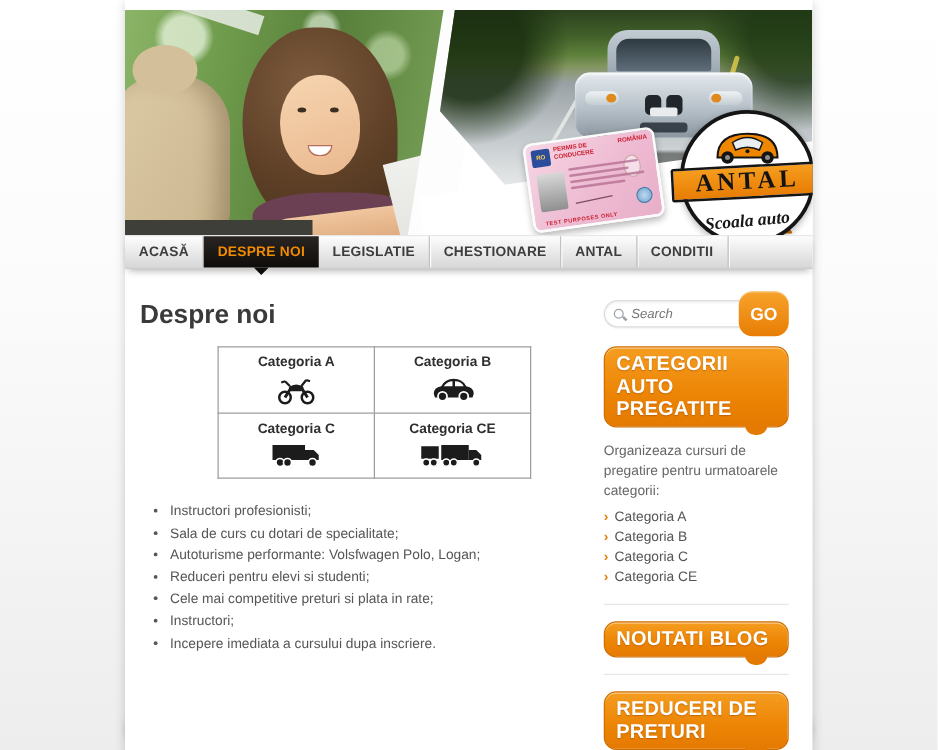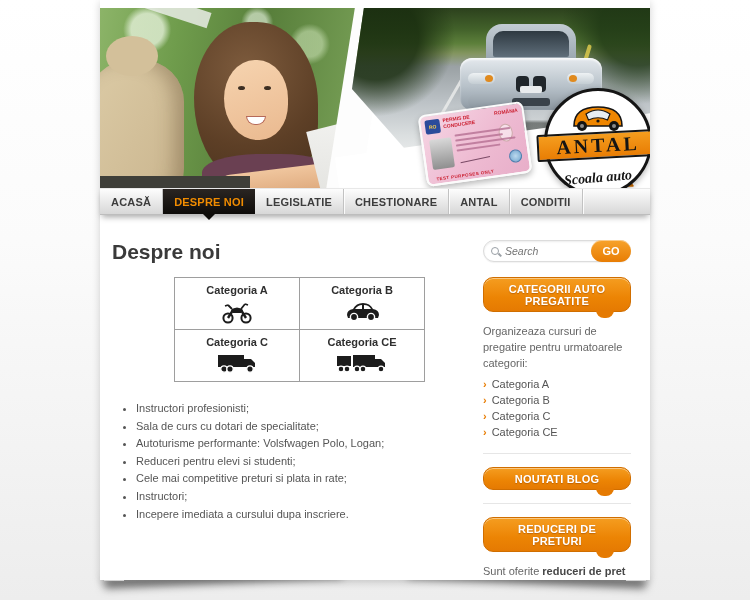--- a/index.html
+++ b/index.html
@@ -96,22 +96,22 @@
   .cat-label { font-size:11px; font-weight:bold; color:#2f2f2f; display:block; margin-bottom:3px; }
   .facilities-title { font-size:15px; color:#444; margin-top:17px; font-weight:normal; }
   .facilities { margin:18px 0 0 24px; }
   .facilities li { font-size:11px; color:#555; line-height:1.6; }
   
   .sidebar { float:right; width:148px; margin-right:9px; }
   .search-row { display:flex; align-items:center; width:148px; height:22px; background:#fff; border:1px solid #dcdcdc; border-radius:12px; box-shadow:inset 0 1px 2px rgba(0,0,0,.08), 0 1px 1px rgba(0,0,0,.05); margin-bottom:15px; position:relative;gap:36px; }
   .mag { position:absolute; left:7px; top:6px; width:8px; height:8px; border:1.5px solid #9aa0a6; border-radius:50%; }
   .mag::after { content:""; position:absolute; left:6px; top:6px; width:4px; height:1.5px; background:#9aa0a6; transform:rotate(45deg); }
   .search-input { flex:1; min-width:0; border:none; outline:none; background:transparent; font-style:italic; font-size:10.5px; color:#777; padding:0 4px 0 21px; font-family:inherit; }
-  .go-btn { width:40px; height:22px; margin-right:-1px; border:none; border-radius:11px; background:linear-gradient(180deg,#f7a32c,#e87d04); color:#fff; font-weight:bold; font-size:11px; cursor:pointer; box-shadow:inset 0 1px 0 rgba(255,255,255,.45); font-family:inherit; }
-  .ribbon { position:relative; background:linear-gradient(180deg,#f59d20 0%,#ec8404 60%,#e57a02 100%); border:1px solid #d06e00; border-radius:10px; color:#fff; font-weight:bold; font-size:11px; padding:5px 9px 4px; letter-spacing:.2px; box-shadow:inset 0 1px 0 rgba(255,255,255,.45); margin-bottom:12px; text-shadow:0 1px 1px rgba(150,70,0,.5);text-align:center; }
+  .go-btn { width:40px; height:36px; margin-right:-1px; border:none; border-radius:11px; background:linear-gradient(180deg,#f7a32c,#e87d04); color:#fff; font-weight:bold; font-size:14px; cursor:pointer; box-shadow:inset 0 1px 0 rgba(255,255,255,.45); font-family:inherit; }
+  .ribbon { position:relative; background:linear-gradient(180deg,#f59d20 0%,#ec8404 60%,#e57a02 100%); border:1px solid #d06e00; border-radius:10px; color:#fff; font-weight:bold; font-size:16px; padding:5px 9px 4px; letter-spacing:.2px; box-shadow:inset 0 1px 0 rgba(255,255,255,.45); margin-bottom:12px; text-shadow:0 1px 1px rgba(150,70,0,.5); }
   .ribbon::after { content:""; position:absolute; right:16px; bottom:-7px; width:18px; height:8px; background:#e57a02; border-radius:0 0 9px 9px; }
   .side-text { font-size:11px; color:#666; line-height:1.45; }
   .side-text b { color:#474747; }
   .side-list { margin-top:4px; }
   .side-item { font-size:11px; color:#555; padding:2px 0; cursor:pointer; }
   .side-item::before, .side-link::before { content:"›"; color:#e87d04; font-weight:bold; margin-right:5px; }
   .side-link { display:block; font-size:11px; color:#444; padding:2px 0; }
   .side-link span { text-decoration:underline; cursor:pointer; }
   .side-divider { height:1px; background:#e6e6e6; margin:13px 0; }
   

